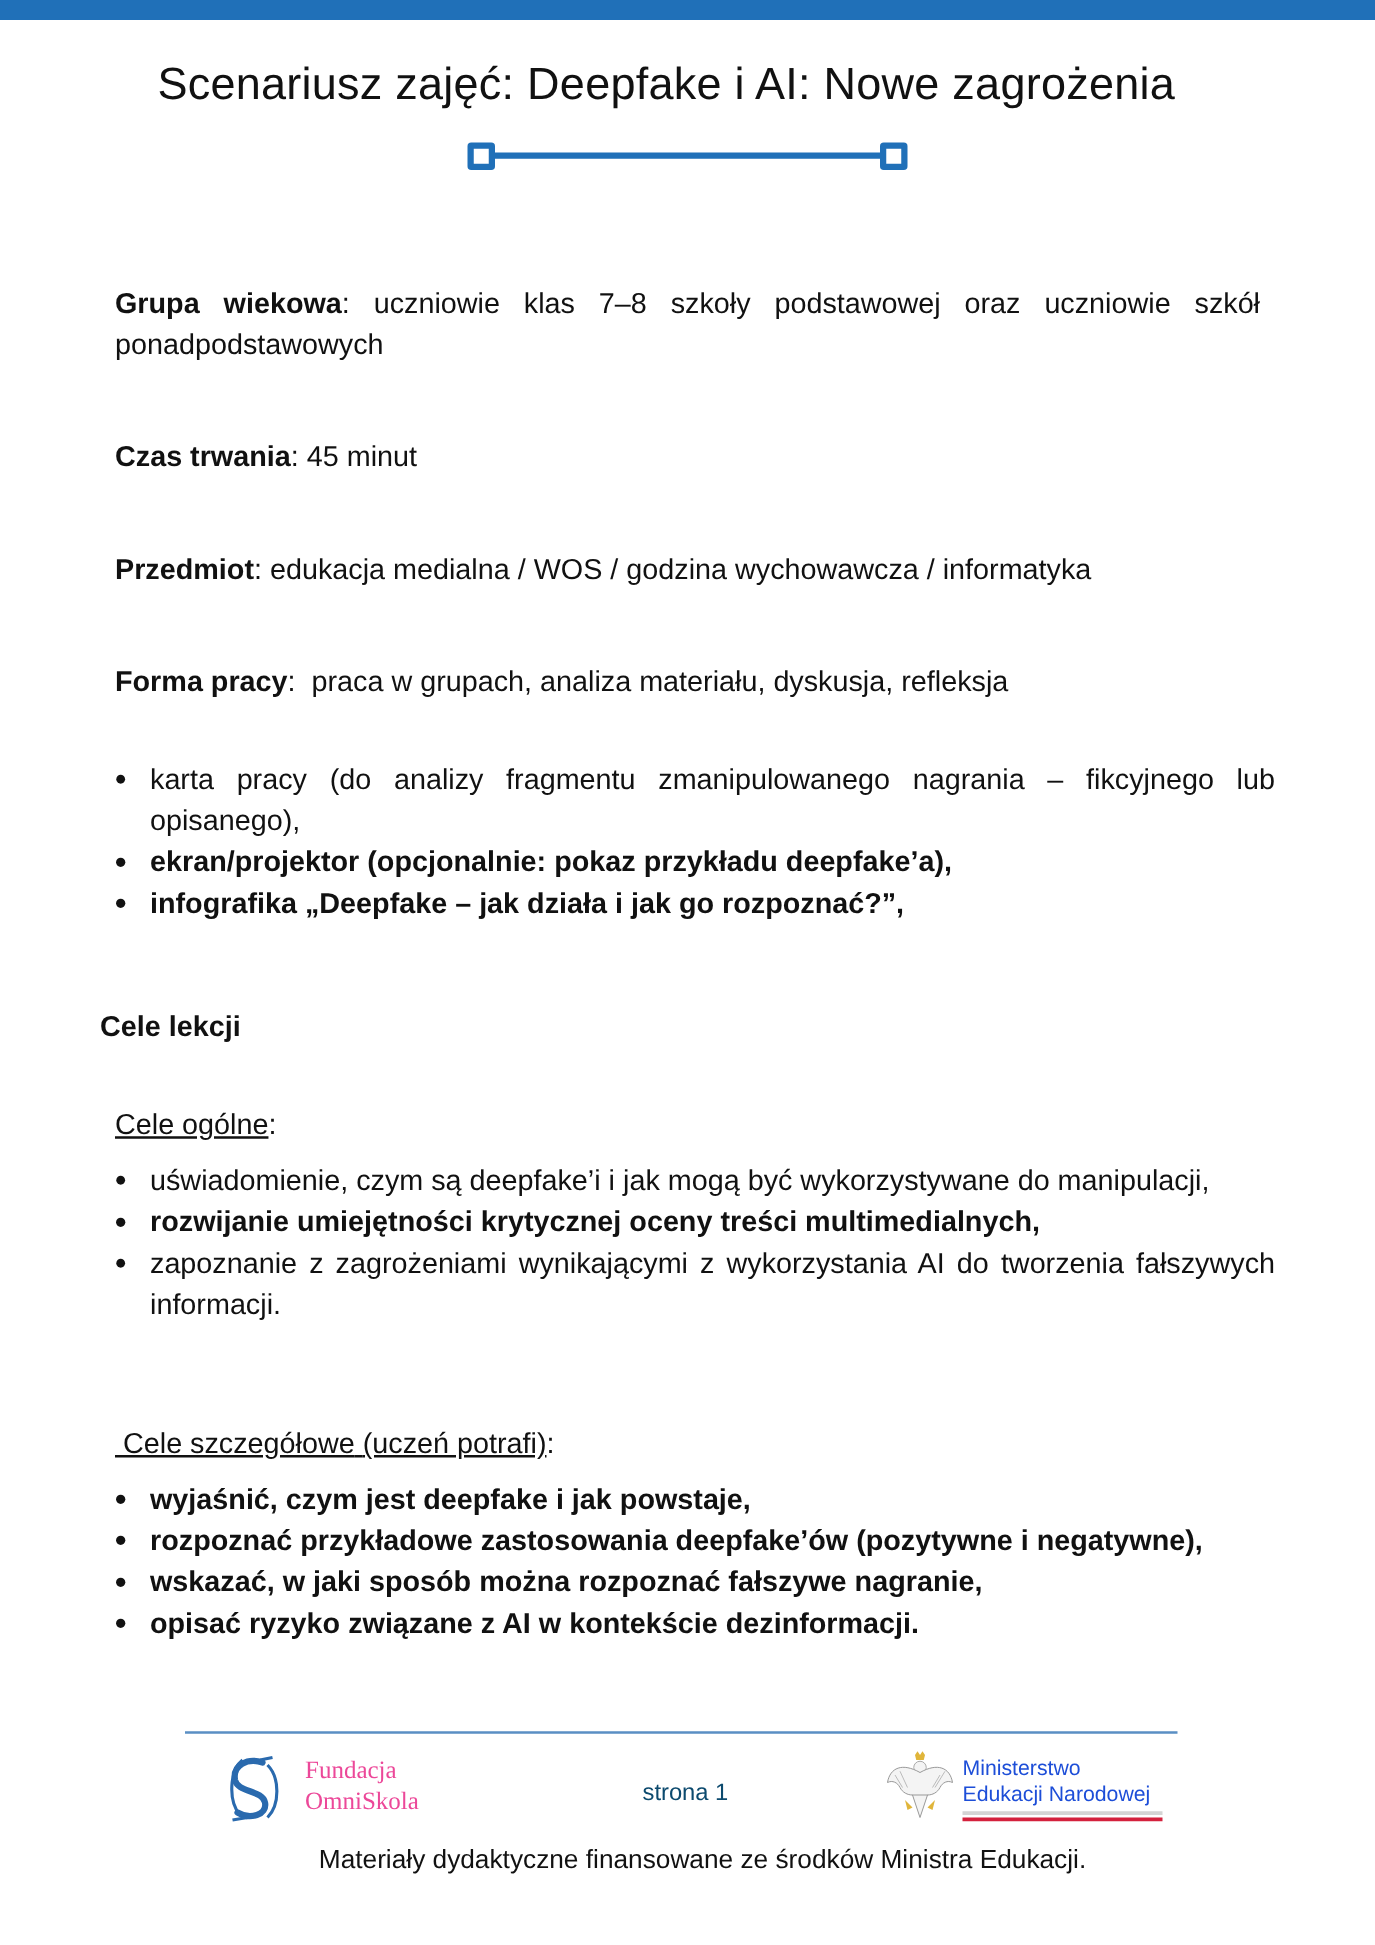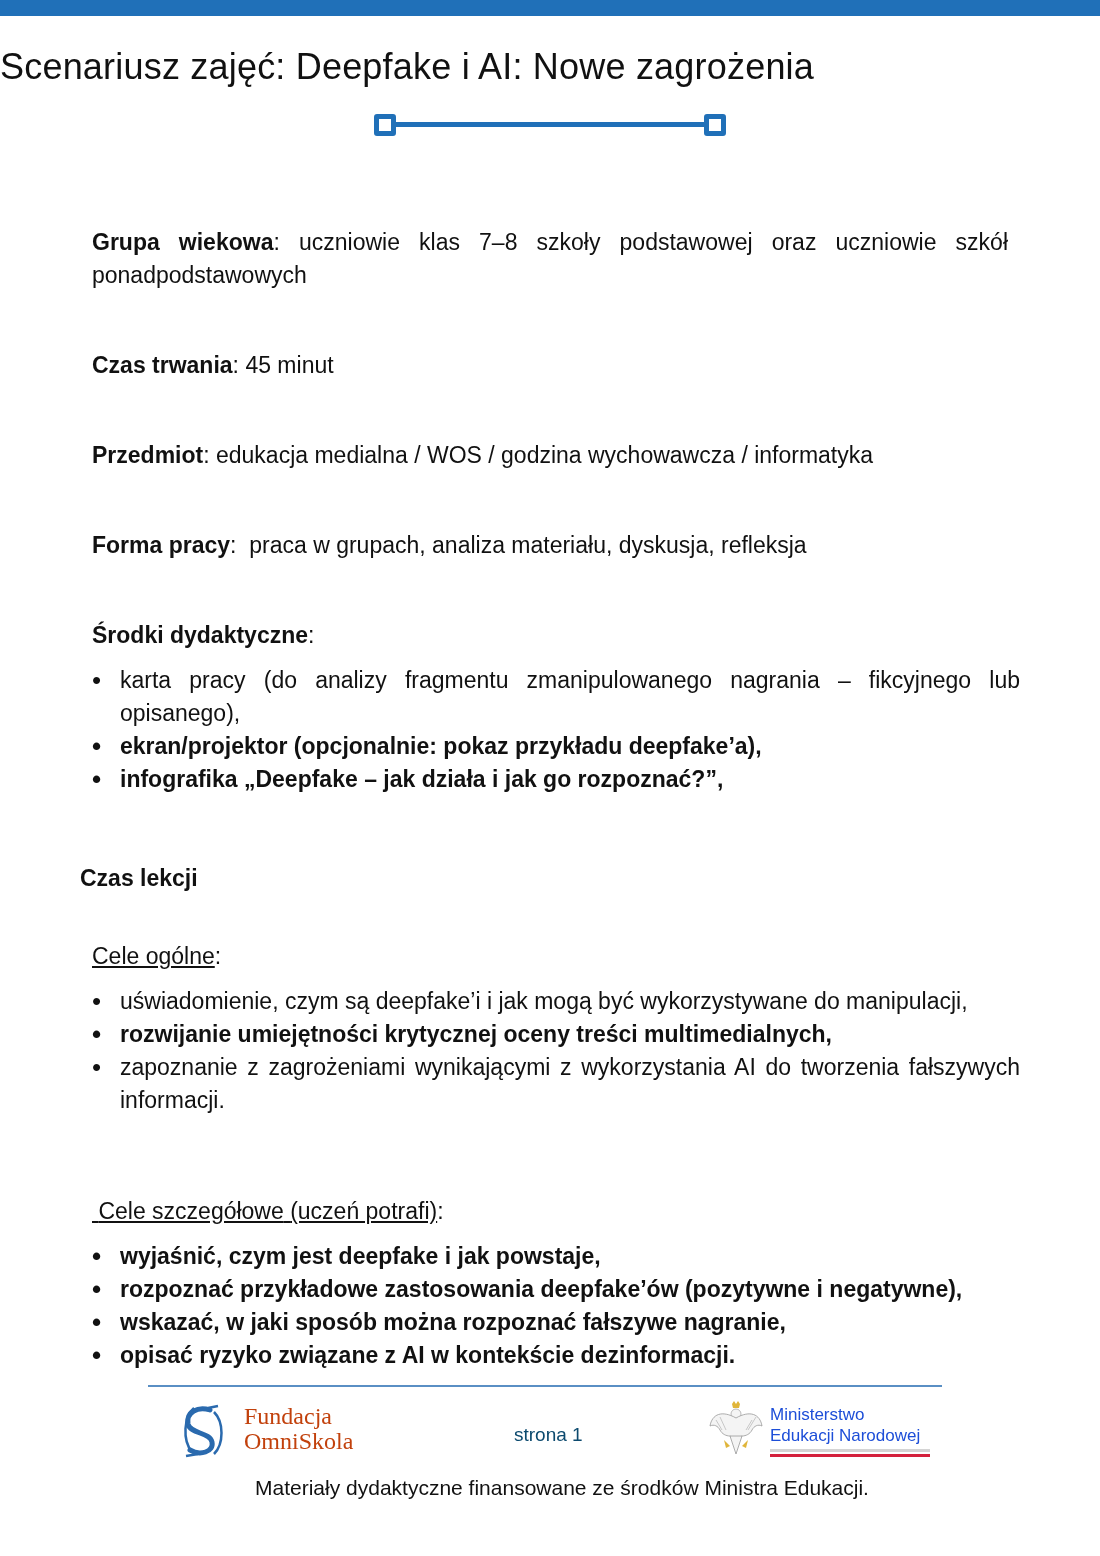--- a/index.html
+++ b/index.html
@@ -1,19 +1,19 @@
 <!DOCTYPE html>
 <html><head>
   <meta charset="utf-8">
   <style>
     html, body { margin: 0; padding: 0; background: #ffffff; }
     body { width: 1100px; height: 1556px; position: relative; overflow: hidden;
            font-family: "Liberation Sans", "DejaVu Sans", sans-serif; color: #111; }
     .top-bar { position: absolute; left: 0; top: 0; width: 1100px; height: 16px; background: #2070b8; }
-    .title { position: absolute; left: 0; top: 46px; width: 940px; text-align: left;
+    .title { position: absolute; left: 0; top: 46px; width: 940px; text-align: right;
              font-size: 36px; font-weight: normal; letter-spacing: 0.2px; color: #111; margin: 0; }
     .deco { position: absolute; left: 374px; top: 114px; width: 352px; height: 22px; }
     .deco .line { position: absolute; left: 10px; right: 10px; top: 8px; height: 5px; background: #2070b8; }
     .deco .sq { position: absolute; top: 0; width: 12px; height: 12px; border: 5px solid #2070b8;
                 border-radius: 3px; background: #fff; box-sizing: content-box; }
     .deco .sq.l { left: 0; }
     .deco .sq.r { right: 0; }
 
     .content { position: absolute; left: 80px; top: 214px; width: 940px; font-size: 23px; line-height: 33px; }
     .para { margin: 12px; text-align: justify; }
@@ -24,21 +24,21 @@
     ul.bullets li { position: relative; padding-left: 40px; text-align: justify; }
     ul.bullets li::before { content: "\2022"; position: absolute; left: 12px; top: 0; font-size: 26px; }
     ul.bullets li.left { text-align: left; font-weight: bold; }
     .heading { font-weight: bold; margin: 0; }
     .u { text-decoration: underline; }
 
     .footer-line { position: absolute; left: 148px; top: 1385px; width: 794px; height: 2px; background: #5a8fc4; }
     .logo-omni { position: absolute; left: 180px; top: 1404px; width: 210px; height: 54px; }
     .logo-omni .s-mark { position: absolute; left: 0; top: 0; width: 48px; height: 54px; }
     .logo-omni .name { position: absolute; left: 64px; top: 0; font-family: "Liberation Serif", "DejaVu Serif", serif;
-                       font-size: 24px; line-height: 25px; color: #c2410c; }
+                       font-size: 20px; line-height: 25px; color: #ec4899; }
     .page-num { position: absolute; left: 514px; top: 1424px; font-size: 19px; color: #0c4a6e; }
     .logo-men { position: absolute; left: 708px; top: 1400px; width: 230px; height: 62px; }
     .logo-men .eagle { position: absolute; left: 0; top: 0; width: 56px; height: 60px; }
     .logo-men .name { position: absolute; left: 62px; top: 4px; font-size: 17px; line-height: 21px; color: #1d4ed8; }
     .logo-men .stripe-grey { position: absolute; left: 62px; top: 49px; width: 160px; height: 3px; background: #d4d4d4; }
     .logo-men .stripe-red { position: absolute; left: 62px; top: 54px; width: 160px; height: 3px; background: #d4213d; }
     .footer-note { position: absolute; left: 0; top: 1476px; width: 1100px; text-align: center; font-size: 21px; color: #111; padding-left: 12px; }
   </style>
 </head>
 <body>
@@ -59,29 +59,28 @@
 
   <p class="para"><b>Czas trwania</b>: <span>45 minut</span></p>
   <div class="gap-33"></div>
 
   <p class="para"><b>Przedmiot</b>: <span>edukacja medialna / WOS / godzina wychowawcza / informatyka</span></p>
   <div class="gap-33"></div>
 
   <p class="para"><b>Forma pracy</b>:&nbsp; <span>praca w grupach, analiza materiału, dyskusja, refleksja</span></p>
   <div class="gap-33"></div>
 
-  <p class="para"><b>Środki dydaktyczne</b>:</p>
   <ul class="bullets">
     <li>karta pracy (do analizy fragmentu zmanipulowanego nagrania – fikcyjnego lub opisanego),</li>
     <li class="left">ekran/projektor (opcjonalnie: pokaz przykładu deepfake’a),</li>
     <li class="left">infografika „Deepfake – jak działa i jak go rozpoznać?”,</li>
   </ul>
   <div class="gap-66"></div>
 
-  <p class="heading">Czas lekcji</p>
+  <p class="heading">Cele lekcji</p>
   <div class="gap-33"></div>
 
   <p class="para"><span class="u">Cele ogólne</span>:</p>
   <ul class="bullets">
     <li>uświadomienie, czym są deepfake’i i jak mogą być wykorzystywane do manipulacji,</li>
     <li class="left">rozwijanie umiejętności krytycznej oceny treści multimedialnych,</li>
     <li>zapoznanie z zagrożeniami wynikającymi z wykorzystania AI do tworzenia fałszywych informacji.</li>
   </ul>
   <div class="gap-66"></div>
 

